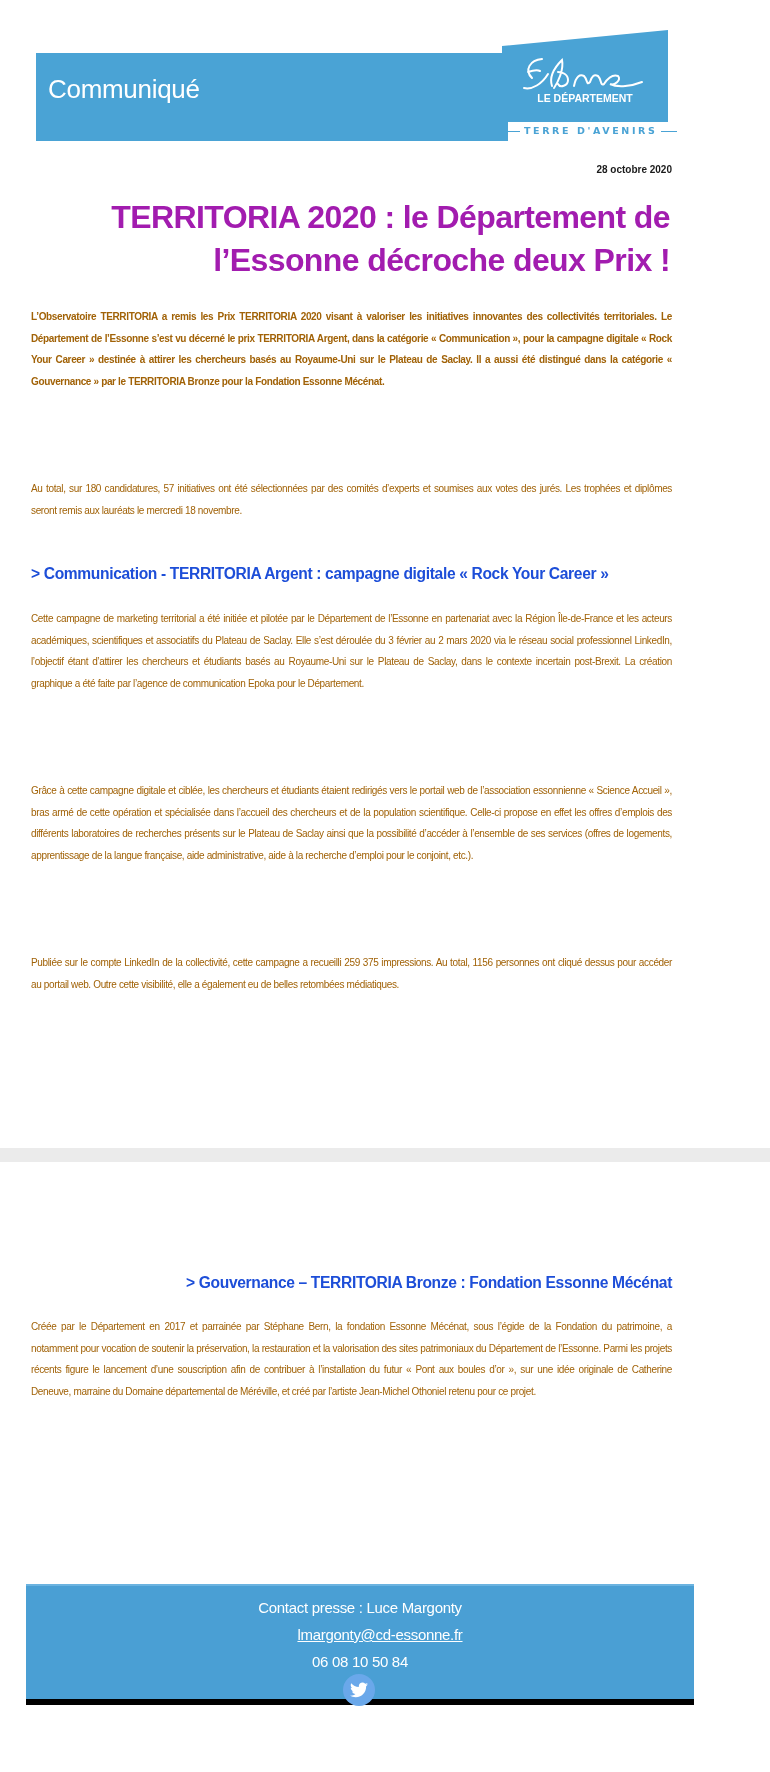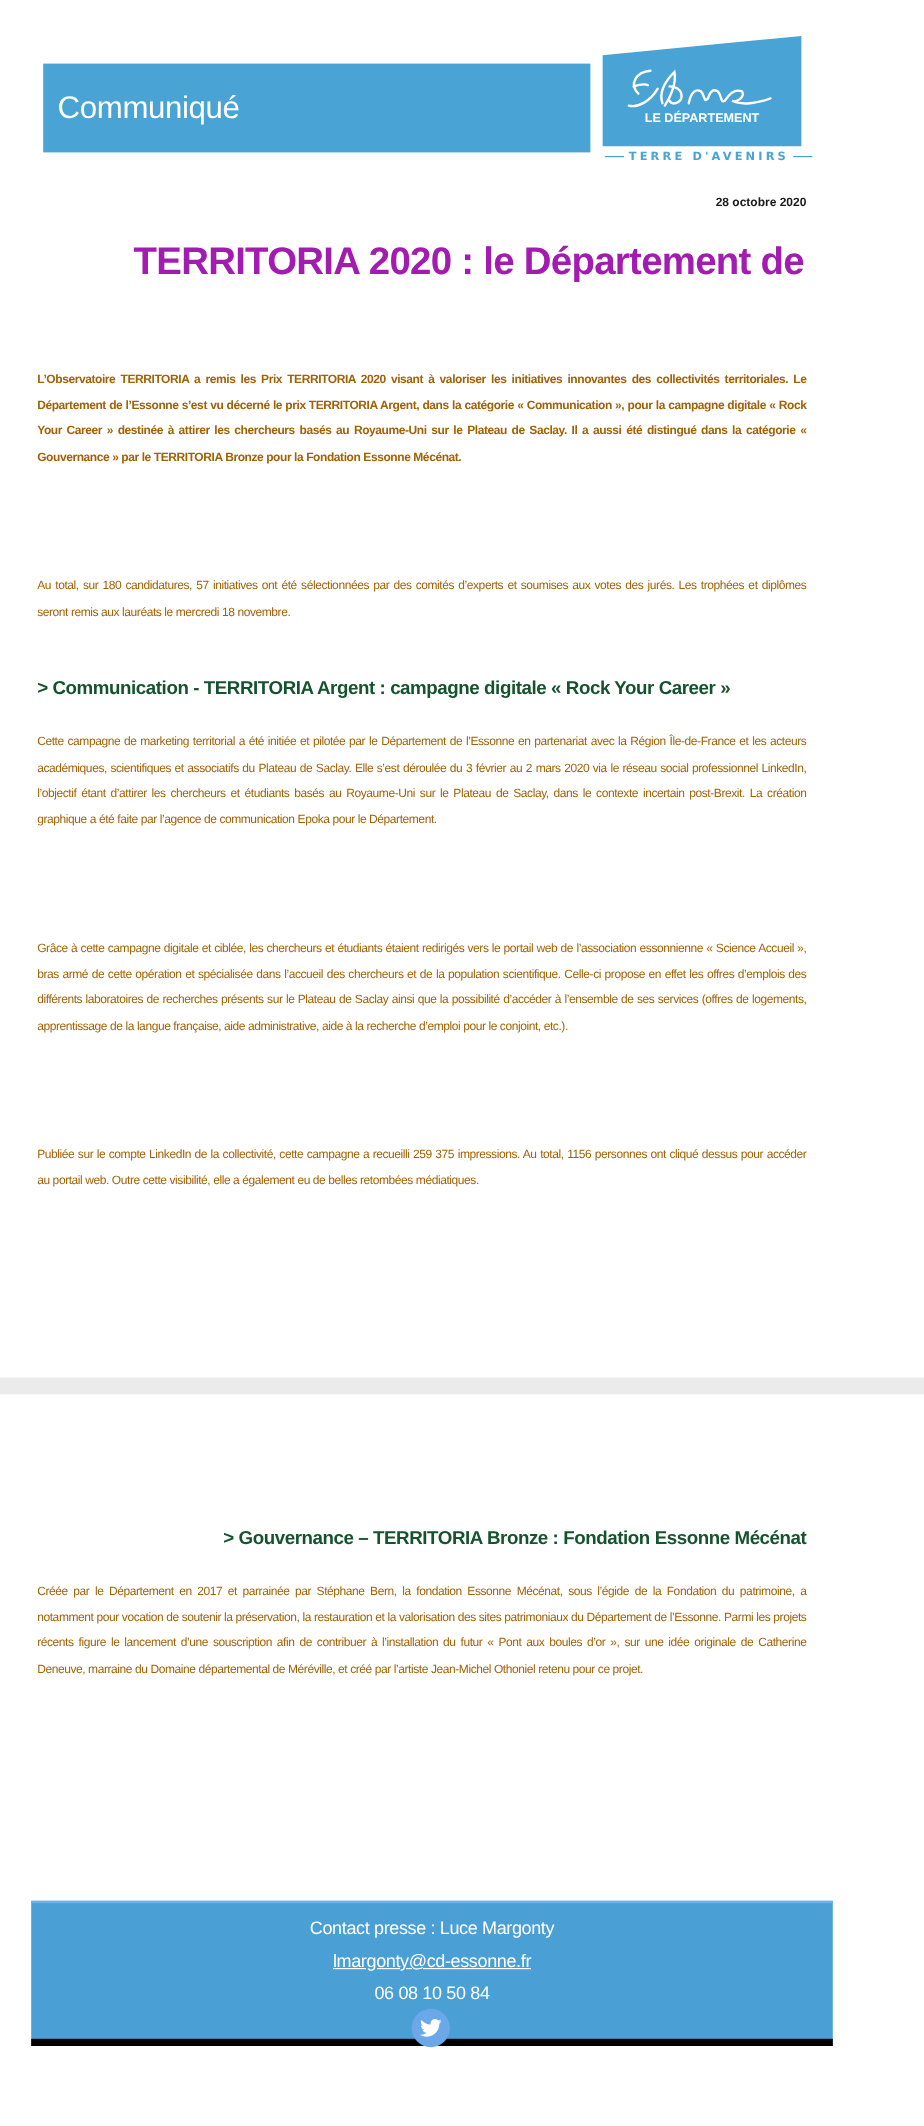--- a/index.html
+++ b/index.html
@@ -1,21 +1,21 @@
 <!DOCTYPE html>
 <html><head>
 <meta charset="utf-8">
 <style>
   html, body { margin: 0; padding: 0; background: #ffffff; }
   body { width: 770px; height: 1772px; position: relative; overflow: hidden;
          font-family: "Liberation Sans", sans-serif; color: #000; }
   .abs { position: absolute; }
 
   
-  .banner { left: 36px; top: 53px; width: 456px; height: 74px; background: #4aa3d5; }
+  .banner { left: 36px; top: 53px; width: 456px; height: 88px; background: #4aa3d5; padding-left: 16px; }
   .banner-text { position: absolute; left: 12px; top: 21px; font-size: 26px; color: #fff;
                  font-family: "Liberation Sans", sans-serif; letter-spacing: -0.3px; }
   .logo { left: 502px; top: 30px; width: 166px; height: 92px; }
   .logo svg { display: block; }
   .tagline { left: 500px; top: 125px; width: 170px; text-align: center; font-size: 9.5px;
              color: #4aa3d5; letter-spacing: 2.6px; font-weight: bold;
              font-family: "DejaVu Sans", sans-serif; white-space: nowrap; }
   .tagline .dash { display: inline-block; width: 16px; height: 1.5px; background: #4aa3d5;
                    vertical-align: middle; margin: 0 4px; }
 
@@ -24,21 +24,21 @@
 
   
   .title { left: 30px; top: 196px; width: 640px; text-align: right; color: #a21caf;
            font-weight: bold; font-size: 32px; line-height: 43px;
            font-family: Liberation Sans, sans-serif; letter-spacing: -0.6px; }
 
   
   .para { left: 31px; width: 641px; font-size: 10px; line-height: 21.7px; text-align: justify;
           font-family: "Liberation Sans", sans-serif; color: #a16207; letter-spacing: -0.35px; }
   .para.bold { font-weight: bold; }
-  .heading { left: 31px; width: 641px; font-size: 15.6px; font-weight: bold; color: #14532d;
+  .heading { left: 31px; width: 641px; font-size: 15.6px; font-weight: bold; color: #1d4ed8;
              font-family: "Liberation Sans", sans-serif; letter-spacing: -0.35px; }
 
   .page-break { left: 0; top: 1148px; width: 770px; height: 14px; background: #ebebeb; }
 
   
   .footer { left: 26px; top: 1584px; width: 668px; height: 121px; background: #4a9fd4;
             border-top: 2px solid #6bb3e0; border-bottom: 6px solid #000000; box-sizing: border-box; }
   .footer-line { position: absolute; left: 0; width: 100%; text-align: center; color: #fff;
                  font-size: 15px; font-family: "Liberation Sans", sans-serif; letter-spacing: -0.3px; }
   .footer-email { text-decoration: underline; color: #fff; cursor: pointer; }
@@ -63,39 +63,40 @@
   </svg>
 </div>
 <div class="abs tagline">
   <span class="dash"></span><span>TERRE D'AVENIRS</span><span class="dash"></span>
 </div>
 
 <div class="abs date">28 octobre 2020</div>
 
 <div class="abs title">
   <div>TERRITORIA 2020 : le Département de</div>
+  <div>l’Essonne décroche deux Prix !</div>
 </div>
 
 <div class="abs para bold" style="top:306px;">L’Observatoire TERRITORIA a remis les Prix TERRITORIA 2020 visant à valoriser les initiatives innovantes des collectivités territoriales. Le Département de l’Essonne s’est vu décerné le prix TERRITORIA Argent, dans la catégorie « Communication », pour la campagne digitale « Rock Your Career » destinée à attirer les chercheurs basés au Royaume-Uni sur le Plateau de Saclay. Il a aussi été distingué dans la catégorie « Gouvernance » par le TERRITORIA Bronze pour la Fondation Essonne Mécénat.</div>
 
 <div class="abs para" style="top:478px;">Au total, sur 180 candidatures, 57 initiatives ont été sélectionnées par des comités d’experts et soumises aux votes des jurés. Les trophées et diplômes seront remis aux lauréats le mercredi 18 novembre.</div>
 
 <div class="abs heading" style="top:565px;">&gt; Communication - TERRITORIA Argent : campagne digitale « Rock Your Career »</div>
 <div class="abs para" style="top:608px;">Cette campagne de marketing territorial a été initiée et pilotée par le Département de l’Essonne en partenariat avec la Région Île-de-France et les acteurs académiques, scientifiques et associatifs du Plateau de Saclay. Elle s’est déroulée du 3 février au 2 mars 2020 via le réseau social professionnel LinkedIn, l’objectif étant d’attirer les chercheurs et étudiants basés au Royaume-Uni sur le Plateau de Saclay, dans le contexte incertain post-Brexit. La création graphique a été faite par l’agence de communication Epoka pour le Département.</div>
 <div class="abs para" style="top:780px;">Grâce à cette campagne digitale et ciblée, les chercheurs et étudiants étaient redirigés vers le portail web de l’association essonnienne « Science Accueil », bras armé de cette opération et spécialisée dans l’accueil des chercheurs et de la population scientifique. Celle-ci propose en effet les offres d’emplois des différents laboratoires de recherches présents sur le Plateau de Saclay ainsi que la possibilité d’accéder à l’ensemble de ses services (offres de logements, apprentissage de la langue française, aide administrative, aide à la recherche d’emploi pour le conjoint, etc.).</div>
 <div class="abs para" style="top:952px;">Publiée sur le compte LinkedIn de la collectivité, cette campagne a recueilli 259 375 impressions. Au total, 1156 personnes ont cliqué dessus pour accéder au portail web. Outre cette visibilité, elle a également eu de belles retombées médiatiques.</div>
 
 <div class="abs page-break"></div>
 
 <div class="abs heading" style="top:1274px;text-align:right;">&gt; Gouvernance – TERRITORIA Bronze : Fondation Essonne Mécénat</div>
 <div class="abs para" style="top:1316px;">Créée par le Département en 2017 et parrainée par Stéphane Bern, la fondation Essonne Mécénat, sous l’égide de la Fondation du patrimoine, a notamment pour vocation de soutenir la préservation, la restauration et la valorisation des sites patrimoniaux du Département de l’Essonne. Parmi les projets récents figure le lancement d’une souscription afin de contribuer à l’installation du futur « Pont aux boules d’or », sur une idée originale de Catherine Deneuve, marraine du Domaine départemental de Méréville, et créé par l’artiste Jean-Michel Othoniel retenu pour ce projet.</div>
 
 <div class="abs footer">
   <div class="footer-line" style="top:13px;">Contact presse : Luce Margonty</div>
-  <div class="footer-line" style="top:40px;">
+  <div class="footer-line" style="top:40px;padding-left:20px;">
     <span class="footer-email">lmargonty@cd-essonne.fr</span>
   </div>
   <div class="footer-line" style="top:67px;">06 08 10 50 84</div>
   <div class="twitter">
     <svg width="18" height="16" viewBox="0 0 24 20">
       <path fill="#fff" d="M24 2.4c-.9.4-1.8.7-2.8.8 1-.6 1.8-1.6 2.2-2.7-1 .6-2 1-3.1 1.2C19.3.7 18 .1 16.6.1c-2.7 0-4.9 2.2-4.9 4.9 0 .4 0 .8.1 1.1C7.7 5.9 4.1 4 1.7 1 1.2 1.8 1 2.6 1 3.5c0 1.7.9 3.2 2.2 4.1-.8 0-1.6-.2-2.2-.6v.1c0 2.4 1.7 4.4 3.9 4.8-.4.1-.8.2-1.3.2-.3 0-.6 0-.9-.1.6 2 2.4 3.4 4.6 3.4-1.7 1.3-3.8 2.1-6.1 2.1-.4 0-.8 0-1.2-.1 2.2 1.4 4.8 2.2 7.5 2.2 9.1 0 14-7.5 14-14v-.6c1-.7 1.8-1.6 2.5-2.6z"></path>
     </svg>
   </div>
 </div>
 

